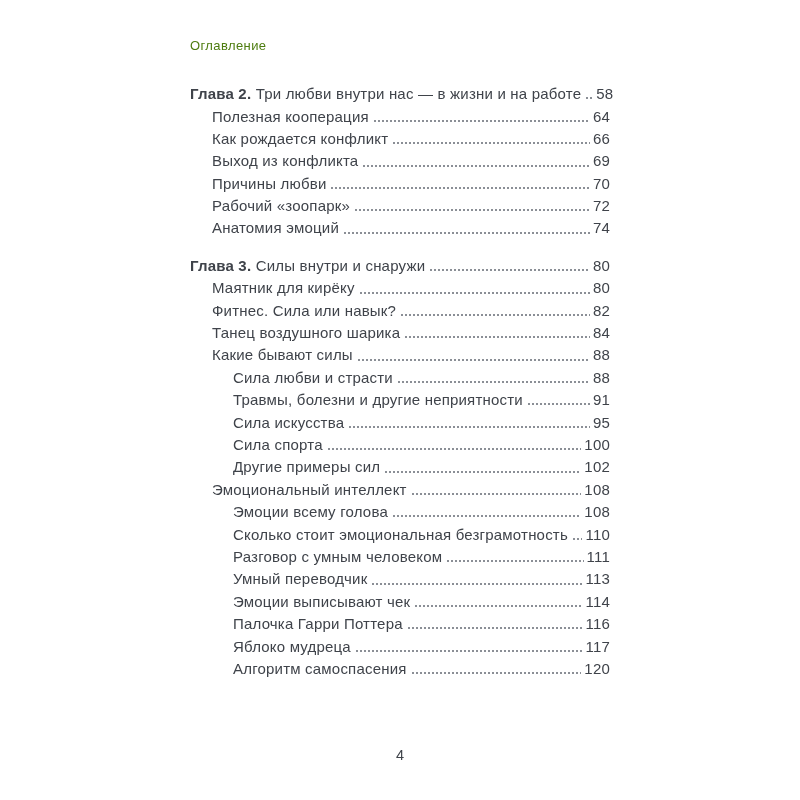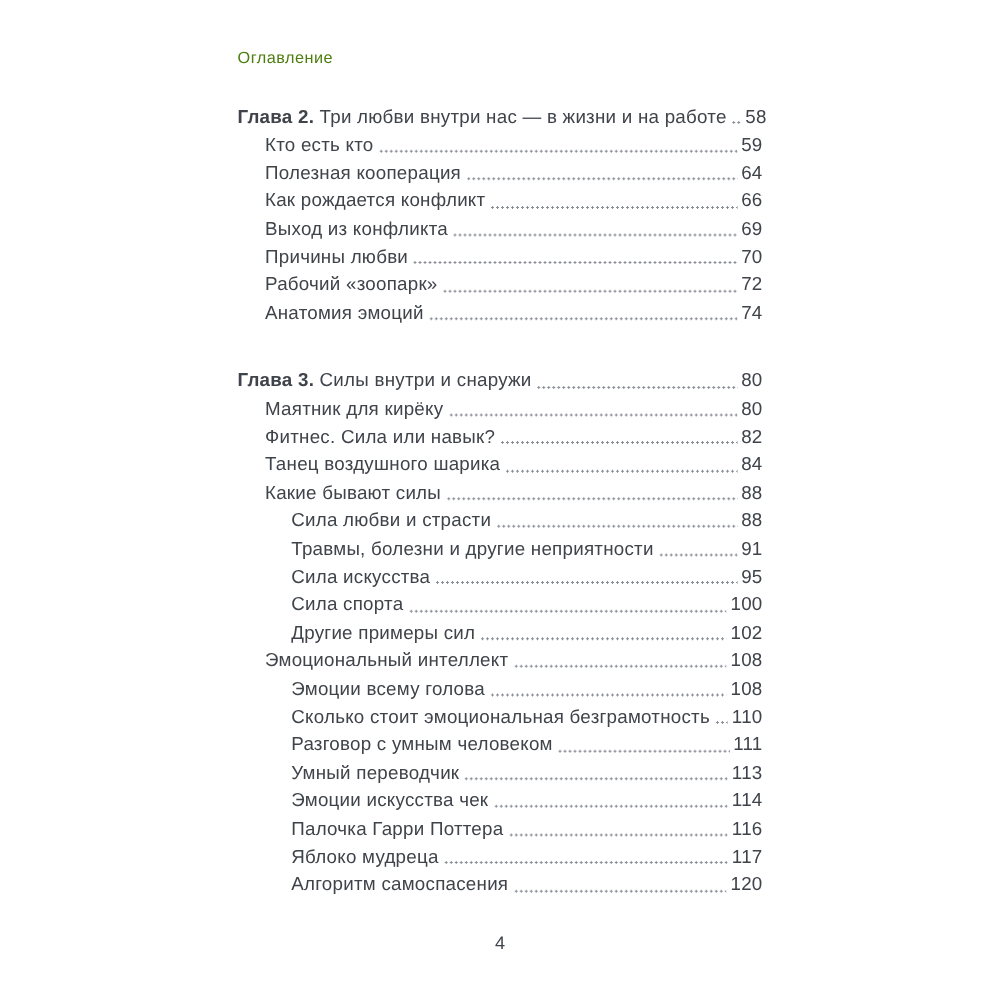--- a/index.html
+++ b/index.html
@@ -20,21 +20,21 @@
     font-size: 13px;
     letter-spacing: 0.4px;
     color: #4d7c0f;
   }
   .toc {
     position: absolute;
     left: 190px;
     top: 80px;
     width: 420px;
   }
-  .section + .section { margin-top: 32px; }
+  .section + .section { margin-top: 15px; }
   .row {
     display: flex;
     align-items: flex-end;
     height: 22.4px;
     font-size: 15px;
     line-height: 1.15;
     letter-spacing: 0.2px;
     color: #3f434a;
   }
   .row .title { white-space: nowrap; }
@@ -69,25 +69,20 @@
   <div class="running-header">Оглавление</div>
 
   <div class="toc" id="toc">
       <div class="section">
         <div class="row">
           <span class="title"><b>Глава 2.</b> <span>Три любви внутри нас — в жизни и на работе</span></span>
           <span class="leader"></span>
           <span class="pg">58</span>
         </div>
         <div class="row lvl1">
-          <span class="title">Кто есть кто</span>
-          <span class="leader"></span>
-          <span class="pg">59</span>
-        </div>
-        <div class="row lvl1">
           <span class="title">Полезная кооперация</span>
           <span class="leader"></span>
           <span class="pg">64</span>
         </div>
         <div class="row lvl1">
           <span class="title">Как рождается конфликт</span>
           <span class="leader"></span>
           <span class="pg">66</span>
         </div>
         <div class="row lvl1">
@@ -181,21 +176,21 @@
           <span class="title">Разговор с умным человеком</span>
           <span class="leader"></span>
           <span class="pg">111</span>
         </div>
         <div class="row lvl2">
           <span class="title">Умный переводчик</span>
           <span class="leader"></span>
           <span class="pg">113</span>
         </div>
         <div class="row lvl2">
-          <span class="title">Эмоции искусства чек</span>
+          <span class="title">Эмоции выписывают чек</span>
           <span class="leader"></span>
           <span class="pg">114</span>
         </div>
         <div class="row lvl2">
           <span class="title">Палочка Гарри Поттера</span>
           <span class="leader"></span>
           <span class="pg">116</span>
         </div>
         <div class="row lvl2">
           <span class="title">Яблоко мудреца</span>

